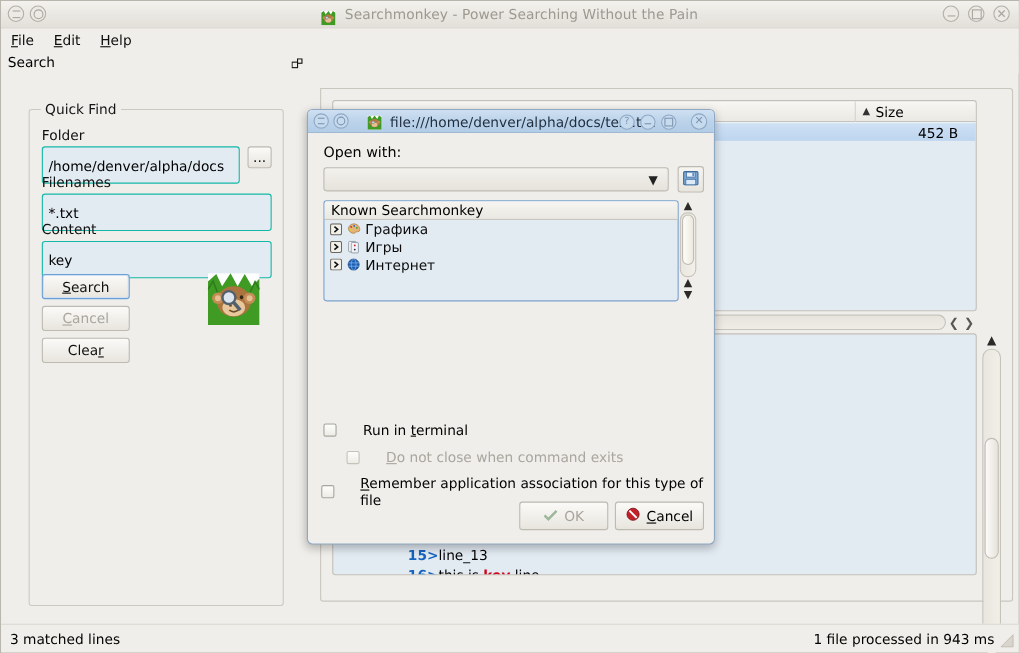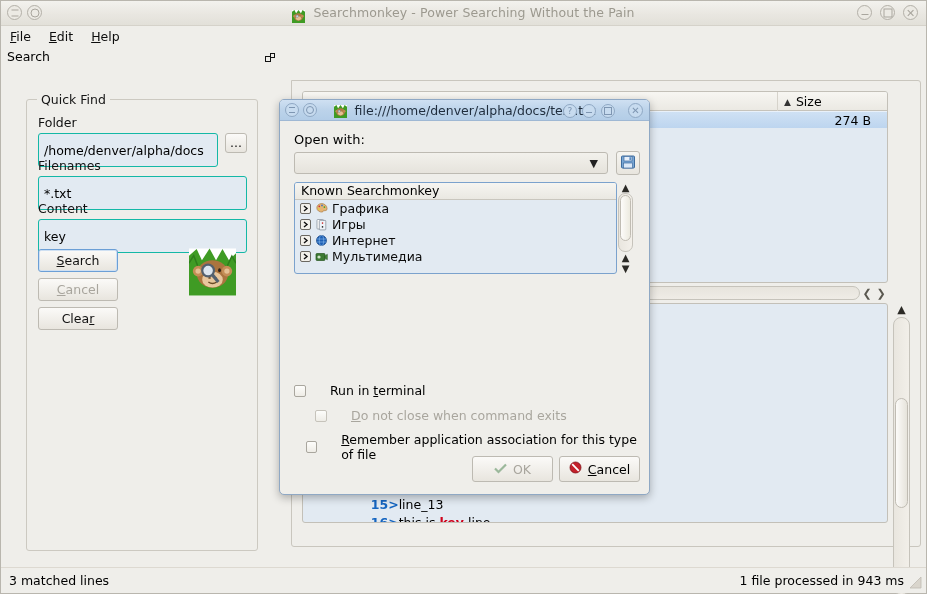--- a/index.html
+++ b/index.html
@@ -406,21 +406,21 @@
     <div class="tabbody">
 
       <div class="filelist">
         <div class="fl-header">
           <div class="fl-col-size">
             <span class="sortarrow">▲</span>
             <span>Size</span>
           </div>
         </div>
         <div class="fl-row">
-          <div class="size">274 B</div>
+          <div class="size">452 B</div>
         </div>
       </div>
 
       <div class="hscrollzone">
         <div class="htrough">
           <div class="hthumb"></div>
         </div>
         <div class="harrow">❮</div>
         <div class="harrow">❯</div>
       </div>
@@ -549,34 +549,20 @@
               </svg>
             </span>
           <span class="appicon"><svg width="13" height="13" viewBox="0 0 13 13">
                 <circle cx="6.5" cy="6.5" r="5" fill="#1d5fb5" stroke="#123f7d" stroke-width="0.7"></circle>
                 <ellipse cx="6.5" cy="6.5" rx="2.2" ry="5" fill="none" stroke="#8fc0f0" stroke-width="0.6"></ellipse>
                 <path d="M1.7 5 H11.3 M1.7 8 H11.3" stroke="#8fc0f0" stroke-width="0.6"></path>
               </svg></span>
           <span>Интернет</span>
         </div>
 
-        <div class="approw">
-          <span class="expander">
-              <svg width="11" height="11" viewBox="0 0 11 11">
-                <rect x="0.5" y="0.5" width="10" height="10" rx="1.5" fill="#f2f0ea" stroke="#6b6861"></rect>
-                <path d="M4 3 L7 5.5 L4 8" stroke="#111" stroke-width="1.4" fill="none"></path>
-              </svg>
-            </span>
-          <span class="appicon"><svg width="13" height="13" viewBox="0 0 13 13">
-                <rect x="1" y="3.5" width="9" height="7" rx="1" fill="#3d7a33" stroke="#27541f" stroke-width="0.7"></rect>
-                <path d="M10 6 L12.3 4.3 V9.7 L10 8Z" fill="#4c8f40" stroke="#27541f" stroke-width="0.6"></path>
-                <circle cx="4" cy="7" r="1.6" fill="#cfe3c8"></circle>
-              </svg></span>
-          <span>Мультимедиа</span>
-        </div>
 
       </div>
     </div>
 
     <div class="list-vscroll">
       <div class="lv-arrow" style="top:0;">▲</div>
       <div class="lv-trough">
         <div class="lv-thumb"></div>
       </div>
       <div class="lv-arrow" style="bottom:11px;">▲</div>
@@ -586,21 +572,21 @@
     <div class="chkrow" style="left:14px; top:283px;">
       <span class="chk"></span>
       <span>Run in <u>t</u>erminal</span>
     </div>
 
     <div class="chkrow" style="left:35px; top:308px;">
       <span class="chk dim"></span>
       <span class="dimtxt"><u>D</u>o not close when command exits</span>
     </div>
 
-    <div class="chkrow" style="left:26px; top:332px;">
+    <div class="chkrow" style="left:12px; top:332px;">
       <span class="chk"></span>
       <span><u>R</u>emember application association for this type of file</span>
     </div>
 
     <div class="dlg-btn disabled" style="left:192px; top:356px; width:81px;">
       <span>
         <svg width="13" height="11" viewBox="0 0 13 11">
             <path d="M1 5.5 L4.5 9 L12 1.5" stroke="#9bb89b" stroke-width="2.2" fill="none"></path>
           </svg>
       </span>

